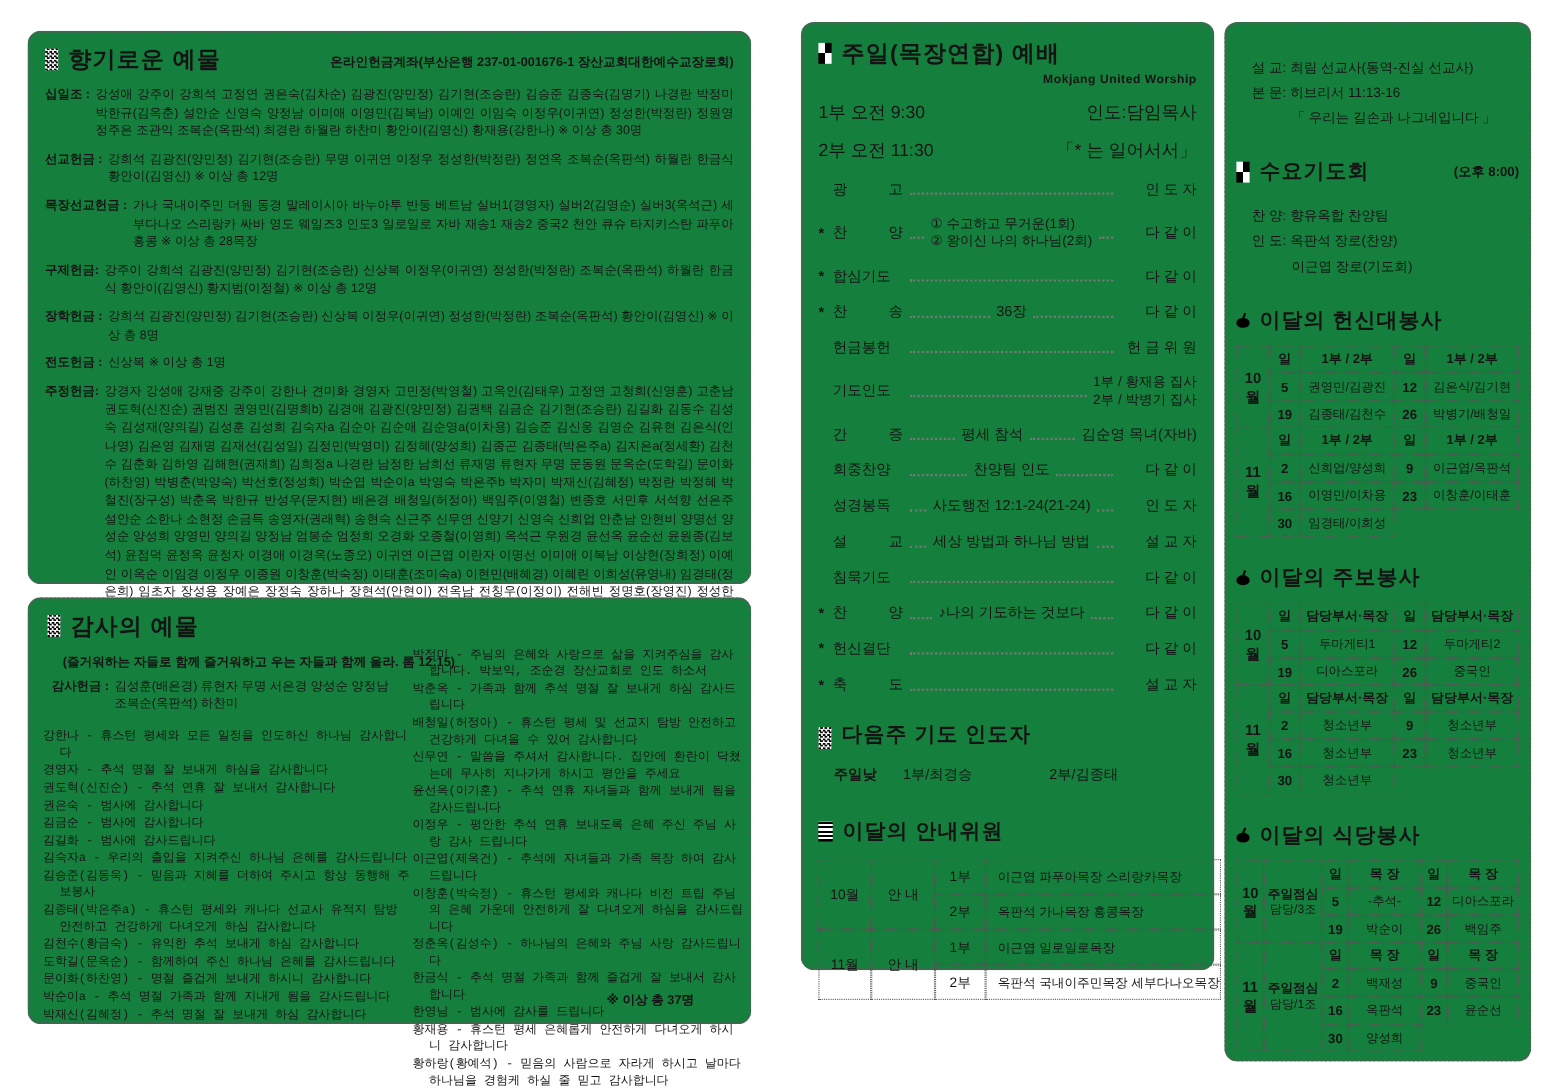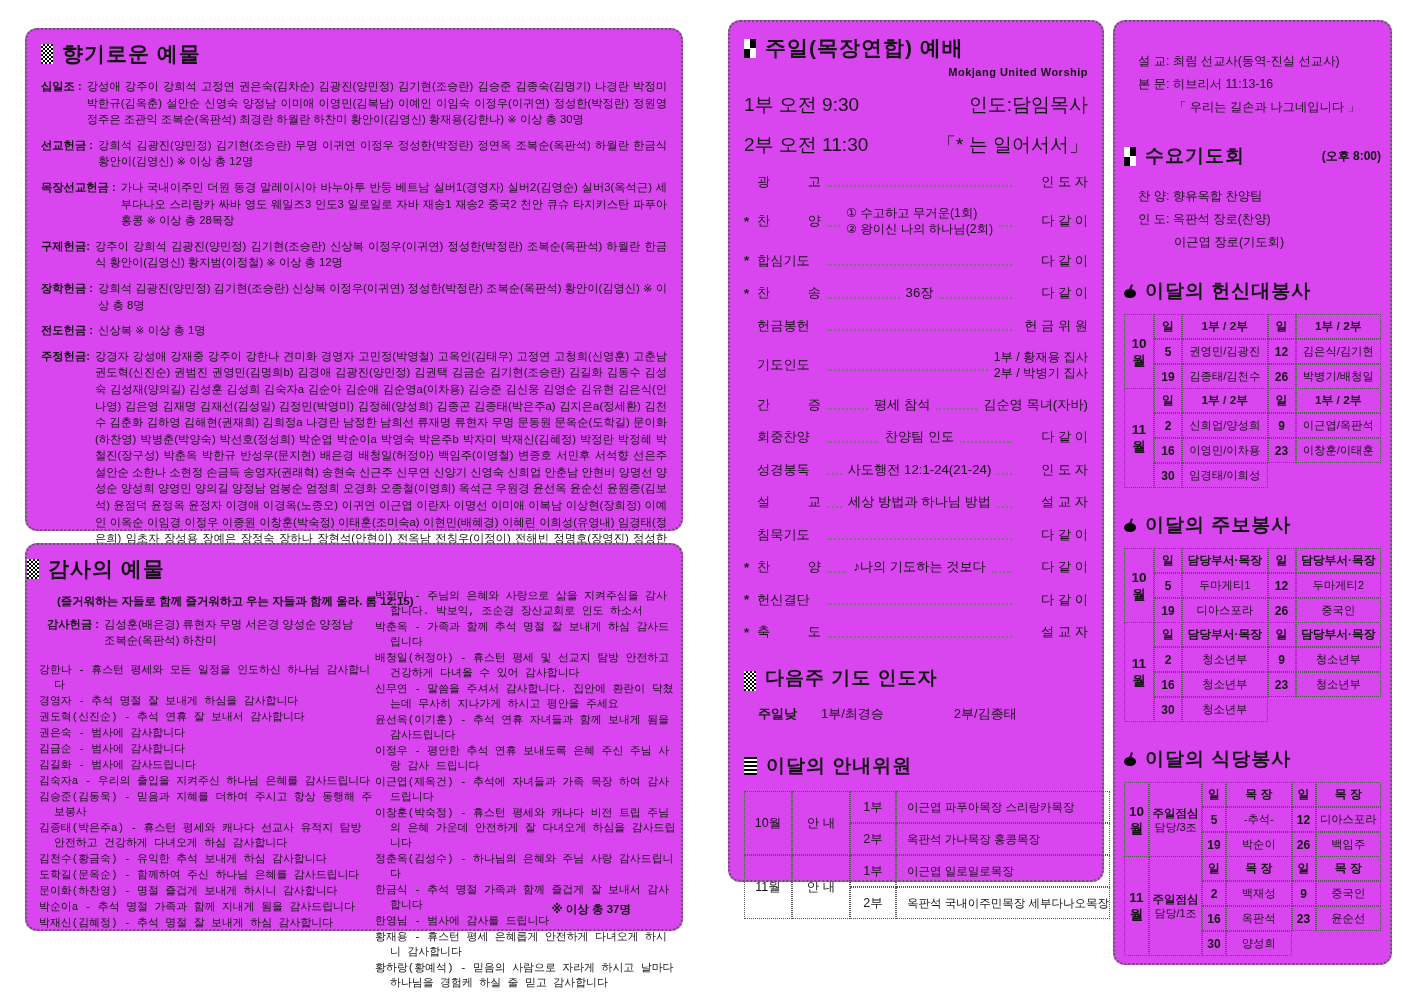--- a/index.html
+++ b/index.html
@@ -1,18 +1,18 @@
 <!DOCTYPE html>
 <html><head>
 <meta charset="utf-8">
 <style>
   html,body{margin:0;padding:0;background:#e8e8e8;}
   #canvas{position:relative;width:1403px;height:992px;background:#ffffff;
     font-family:"Liberation Sans","DejaVu Sans",sans-serif;color:#141414;overflow:hidden;}
-  .box{position:absolute;border:2px dotted #5a5a5a;border-radius:12px;box-sizing:border-box;background:#d946ef;}
+  .box{position:absolute;border:2px dotted #5a5a5a;border-radius:12px;box-sizing:border-box;background:#15803d;}
   
   .shade{display:inline-block;width:12px;height:20px;flex:0 0 12px;margin-right:9px;
     background:repeating-conic-gradient(#000 0 25%,#fff 0 50%) 0 0/4px 4px;}
   .checker2{display:inline-block;width:12px;height:19px;flex:0 0 12px;margin-right:9px;
     background:conic-gradient(#000 0 25%,#fff 25% 50%,#000 50% 75%,#fff 75%);}
   .stripes{display:inline-block;width:13px;height:18px;flex:0 0 13px;margin-right:9px;
     background:repeating-linear-gradient(0deg,#000 0 2px,#fff 2px 4px);}
   .apple{display:inline-block;width:12px;height:13px;flex:0 0 12px;position:relative;margin-right:9px;}
   .apple::before{content:"";position:absolute;left:0;bottom:0;width:12px;height:9px;background:#000;border-radius:50% 50% 46% 46%;}
   .apple::after{content:"";position:absolute;left:6px;top:0;width:3px;height:5px;border-left:2px solid #000;transform:rotate(22deg);}
@@ -24,34 +24,34 @@
   
   #box-offerings{left:25px;top:28px;width:658px;height:503px;padding:10px 14px 8px 14px;}
   .off-head{display:flex;align-items:flex-start;}
   .off-head .acct{margin-left:auto;font-size:11.5px;font-weight:700;padding-top:9px;}
   .off-rows{margin-top:10px;}
   .off-row{display:flex;font-size:11.3px;line-height:16.6px;margin-top:9px;}
   .off-row .lbl{font-weight:700;white-space:nowrap;}
   .off-row .txt{flex:1;margin-left:5px;text-align:justify;}
   
   #box-thanks{left:25px;top:543px;width:658px;height:388px;}
-  .thanks-title{position:absolute;left:0;top:10px;}
+  .thanks-title{position:absolute;left:16px;top:10px;}
   .thanks-sub{position:absolute;left:30px;top:49px;font-size:11.5px;font-weight:700;}
   .thanks-off{position:absolute;left:20px;top:72px;width:312px;display:flex;font-size:11.3px;line-height:15.6px;}
   .thanks-off .lbl{font-weight:700;white-space:nowrap;}
   .thanks-off .txt{margin-left:5px;}
   .t-items{position:absolute;font-size:10.9px;line-height:15px;}
   .t-items .item{padding-left:15px;text-indent:-15px;margin-bottom:1px;font-family:Liberation Mono, monospace;}
   #thanks-left{left:12px;top:118px;width:334px;}
   #thanks-right{left:348px;top:44px;width:302px;}
   .thanks-total{position:absolute;right:50px;bottom:12px;font-size:11.5px;font-weight:700;}
   
   #box-worship{left:728px;top:20px;width:376px;height:862px;padding:12px 14px;}
   .w-sub{text-align:right;font-size:11px;font-weight:700;margin-top:4px;letter-spacing:0.5px;}
-  .svc{display:flex;font-size:19px;margin-top:14px;}
+  .svc{display:flex;font-size:16px;margin-top:14px;}
   .svc .r{margin-left:auto;}
   .ow-rows{margin-top:6px;}
   .ow-row{display:flex;align-items:center;font-size:13.2px;margin-top:14.5px;}
   .ow-row .star{width:13px;flex:0 0 13px;font-weight:700;}
   .owl{display:inline-block;width:64px;flex:0 0 64px;text-align:justify;text-align-last:justify;}
   .leader{flex:1;border-bottom:2px dotted #777;height:9px;margin:0 6px;min-width:10px;}
   .owc{white-space:nowrap;}
   .owc.two{display:flex;flex-direction:column;font-size:12.3px;line-height:16px;}
   .owr{white-space:nowrap;text-align:right;min-width:70px;}
   .owr.two{display:flex;flex-direction:column;font-size:12.3px;line-height:16px;}
@@ -89,20 +89,21 @@
 <body>
 
 <div id="canvas">
 
   <div id="box-offerings" class="box">
     <div class="off-head">
       <div class="sec-title">
         <span class="shade"></span>
         <span class="t">향기로운 예물</span>
       </div>
+      <span class="acct">온라인헌금계좌(부산은행 237-01-001676-1 장산교회대한예수교장로회)</span>
     </div>
     <div class="off-rows">
       <div class="off-row">
         <span class="lbl">십일조 :</span>
         <span class="txt">강성애 강주이 강희석 고정연 권은숙(김차순) 김광진(양민정) 김기현(조승란) 김승준 김종숙(김명기) 나경란 박정미 박한규(김옥춘) 설안순 신영숙 양정남 이미애 이영민(김복남) 이예인 이임숙 이정우(이귀연) 정성한(박정란) 정원영 정주은 조관익 조복순(옥판석) 최경란 하월란 하찬미 황안이(김영신) 황재용(강한나)  ※ 이상 총 30명</span>
       </div>
       <div class="off-row">
         <span class="lbl">선교헌금 :</span>
         <span class="txt">강희석 김광진(양민정) 김기현(조승란) 무명 이귀연 이정우 정성한(박정란) 정연옥 조복순(옥판석) 하월란 한금식 황안이(김영신)  ※ 이상 총 12명</span>
       </div>

